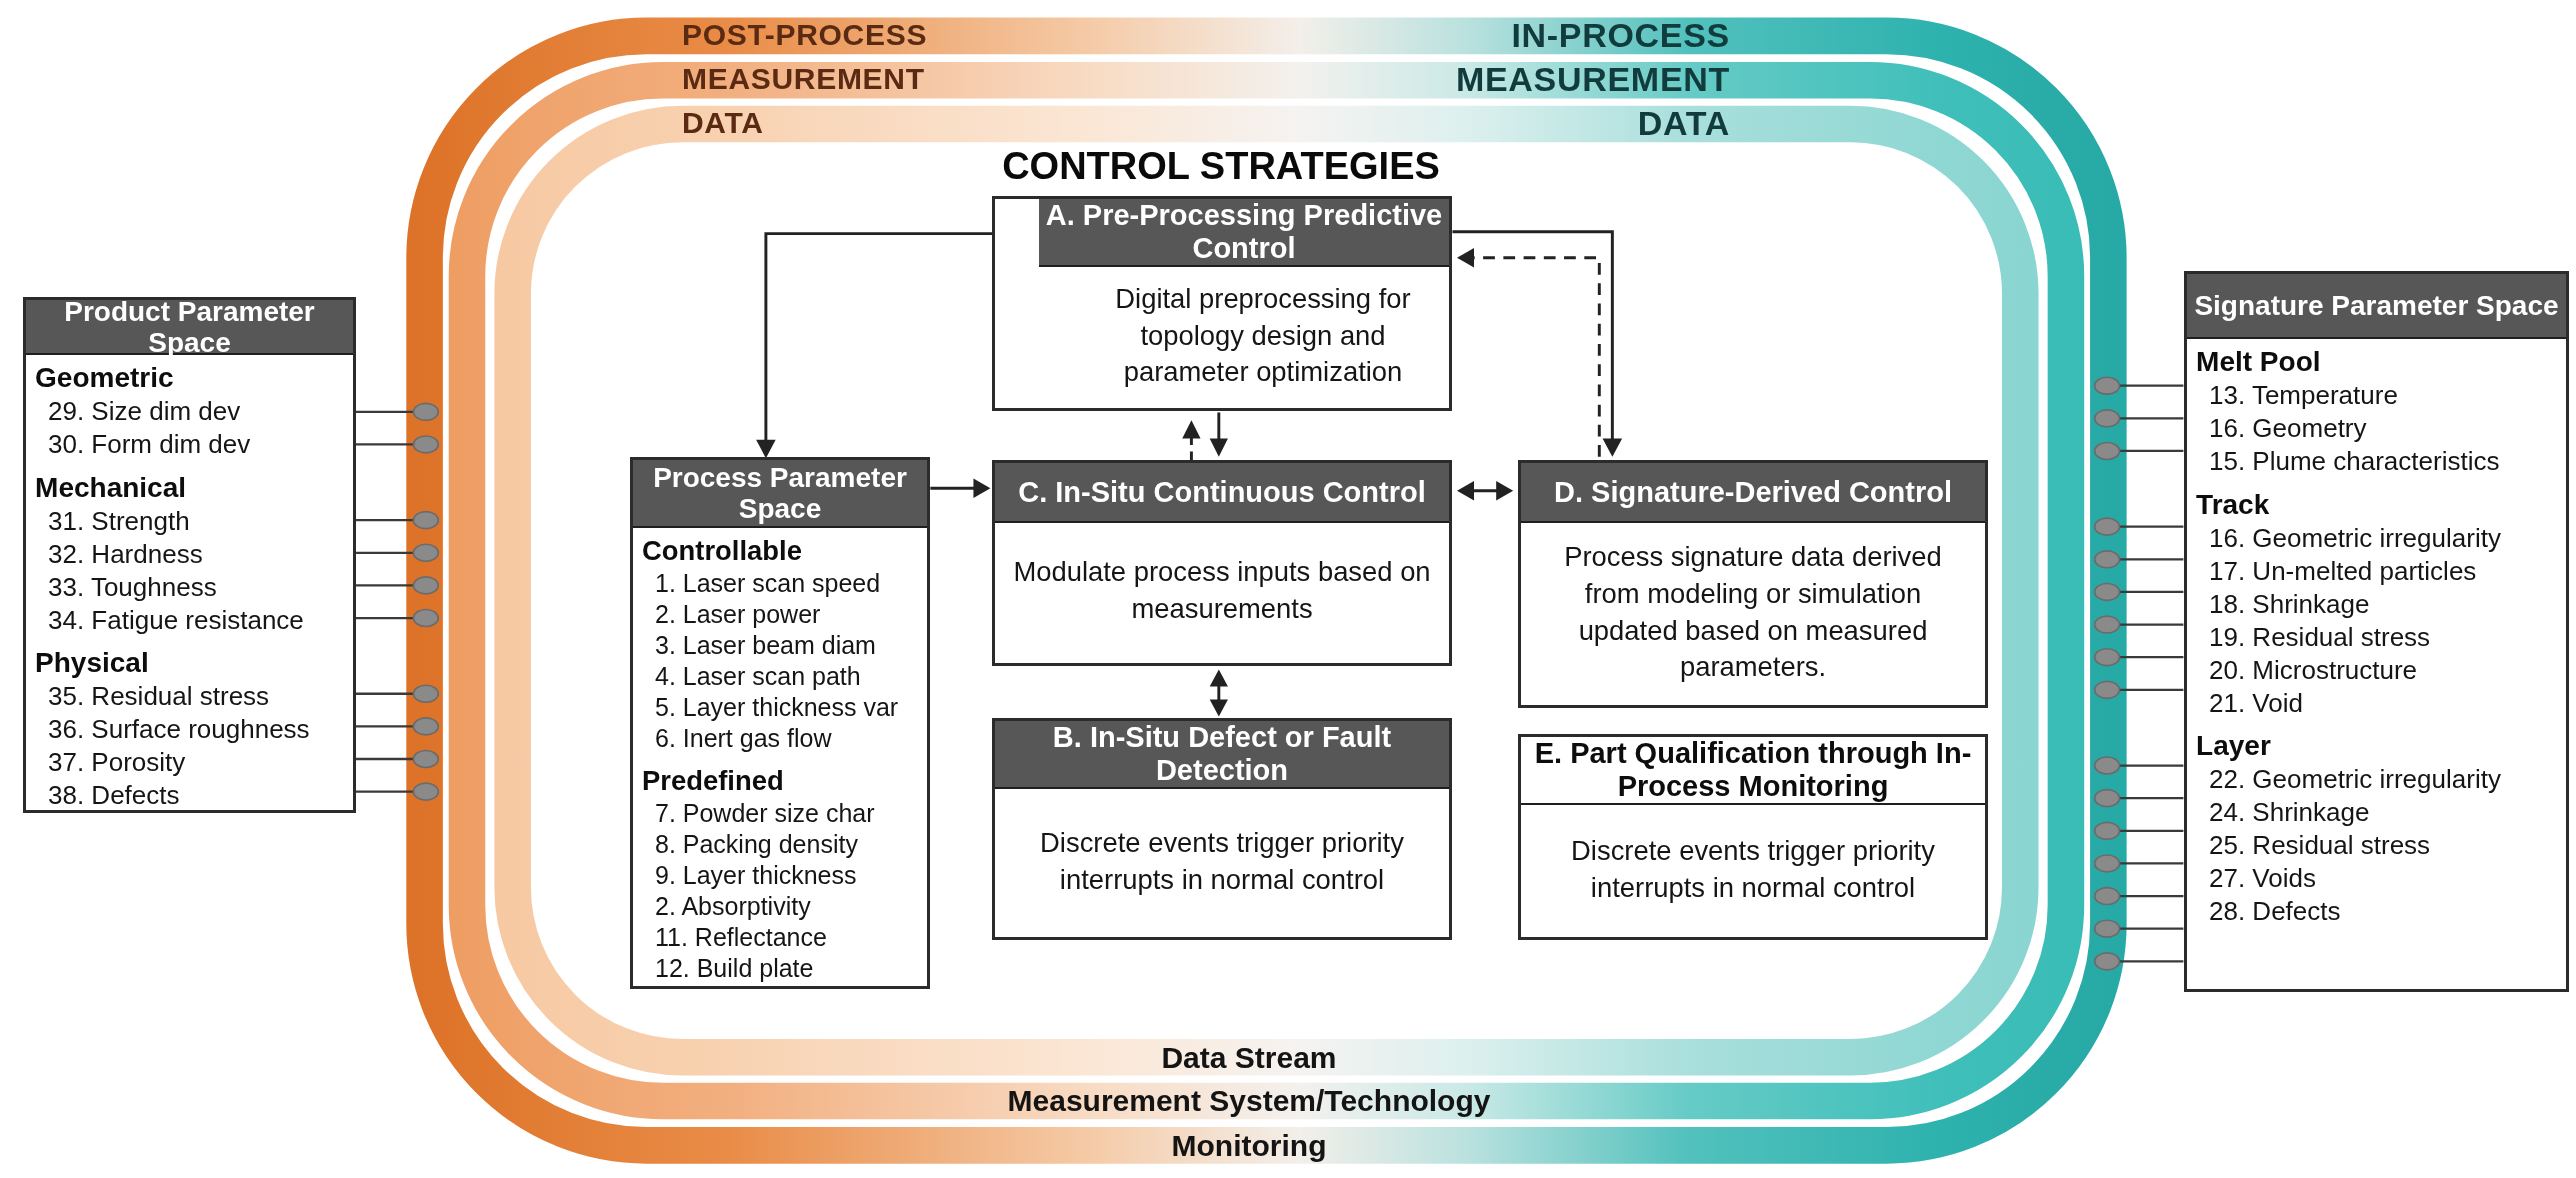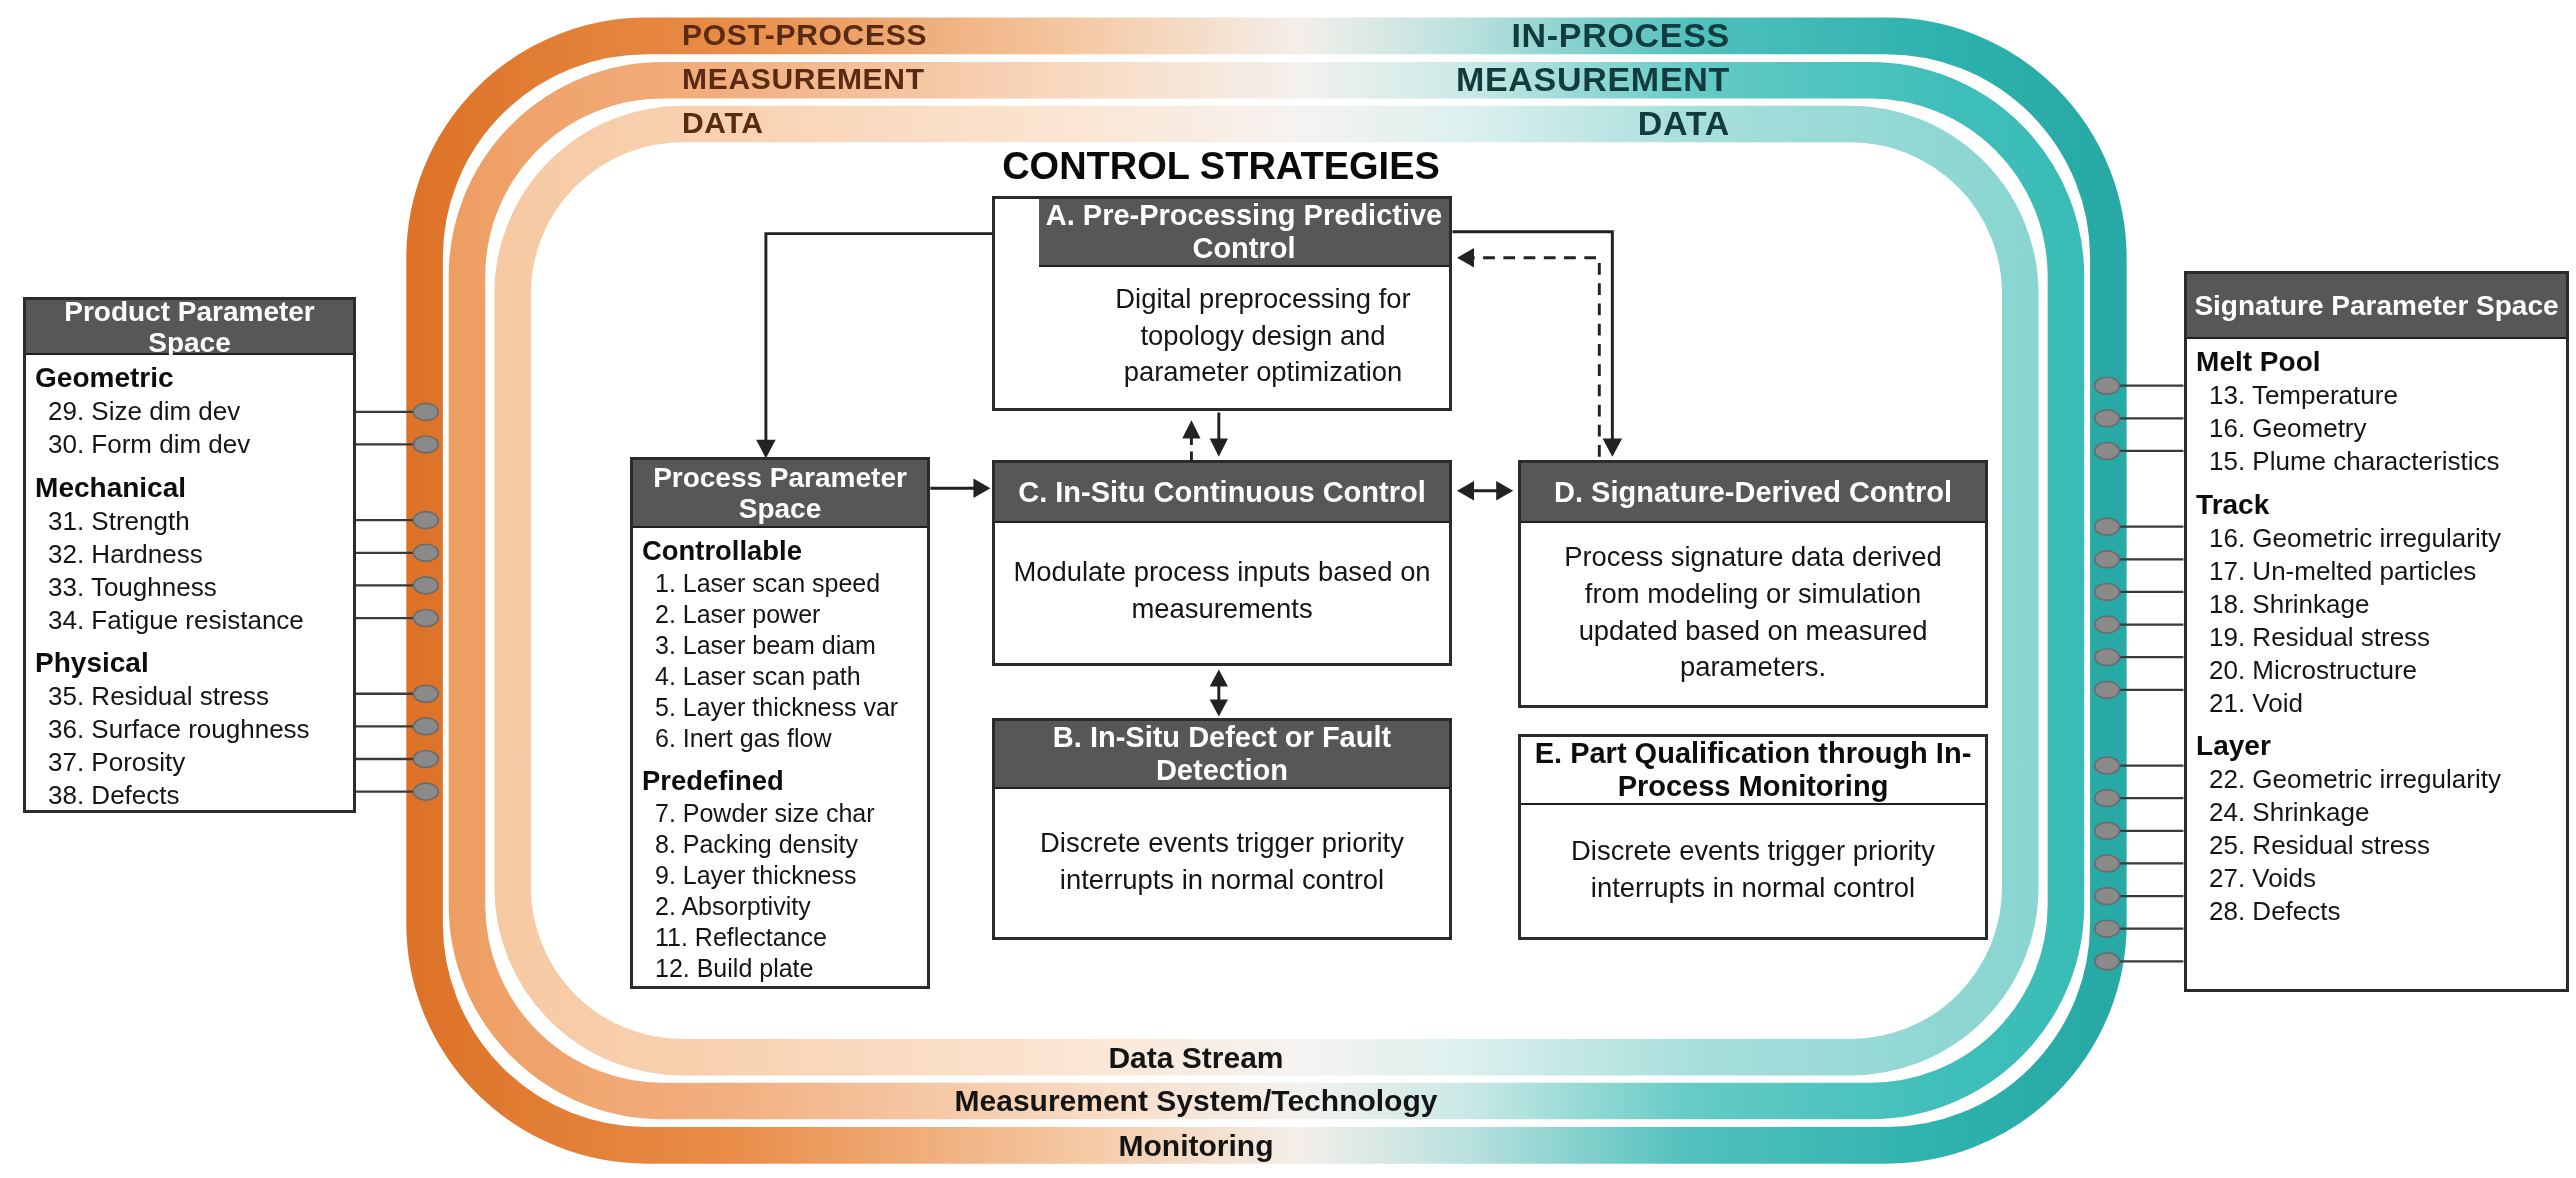--- a/index.html
+++ b/index.html
@@ -2,21 +2,21 @@
 <html style="font-size:10.4px"><head>
 <meta charset="utf-8">
 <style>
   html,body{margin:0;padding:0;background:#ffffff;}
   .stage{position:relative;width:2576px;height:1178px;background:#ffffff;
          font-family:"Liberation Sans",sans-serif;overflow:hidden;}
   #overlay{position:absolute;left:0;top:0;width:2576px;height:1178px;}
   .bandlabel{position:absolute;font-weight:bold;white-space:nowrap;}
   .tl{left:682px;font-size:30px;line-height:38px;color:#5A2B12;letter-spacing:0.7px;}
   .tr{left:1371px;width:359px;text-align:right;font-size:34px;line-height:38px;color:#113B3C;letter-spacing:0.7px;}
-  .bt{left:935px;width:522px;text-align:center;font-size:30px;line-height:38px;color:#141414;}
+  .bt{left:988px;width:522px;text-align:center;font-size:30px;line-height:38px;color:#141414;}
   .title{position:absolute;left:927px;top:145px;width:588px;text-align:center;
          font-size:38px;font-weight:800;color:#0a0a0a;letter-spacing:0px;}
   .pbox,.sbox{position:absolute;background:#ffffff;border:3.3px solid #2b2b2b;box-sizing:border-box;}
   .box-header{background:#575757;color:#ffffff;font-weight:bold;text-align:center;
               display:flex;align-items:center;justify-content:center;
               border-bottom:2.6px solid #1f1f1f;box-sizing:border-box;}
   .pbox .box-header{font-size:28px;line-height:31px;}
   .sbox .box-header{font-size:29px;line-height:33px;padding:2.6px 6.5px;}
   .sbox .box-header.light{background:#ffffff;color:#0d0d0d;}
   .box-body{display:flex;align-items:center;justify-content:center;text-align:center;

